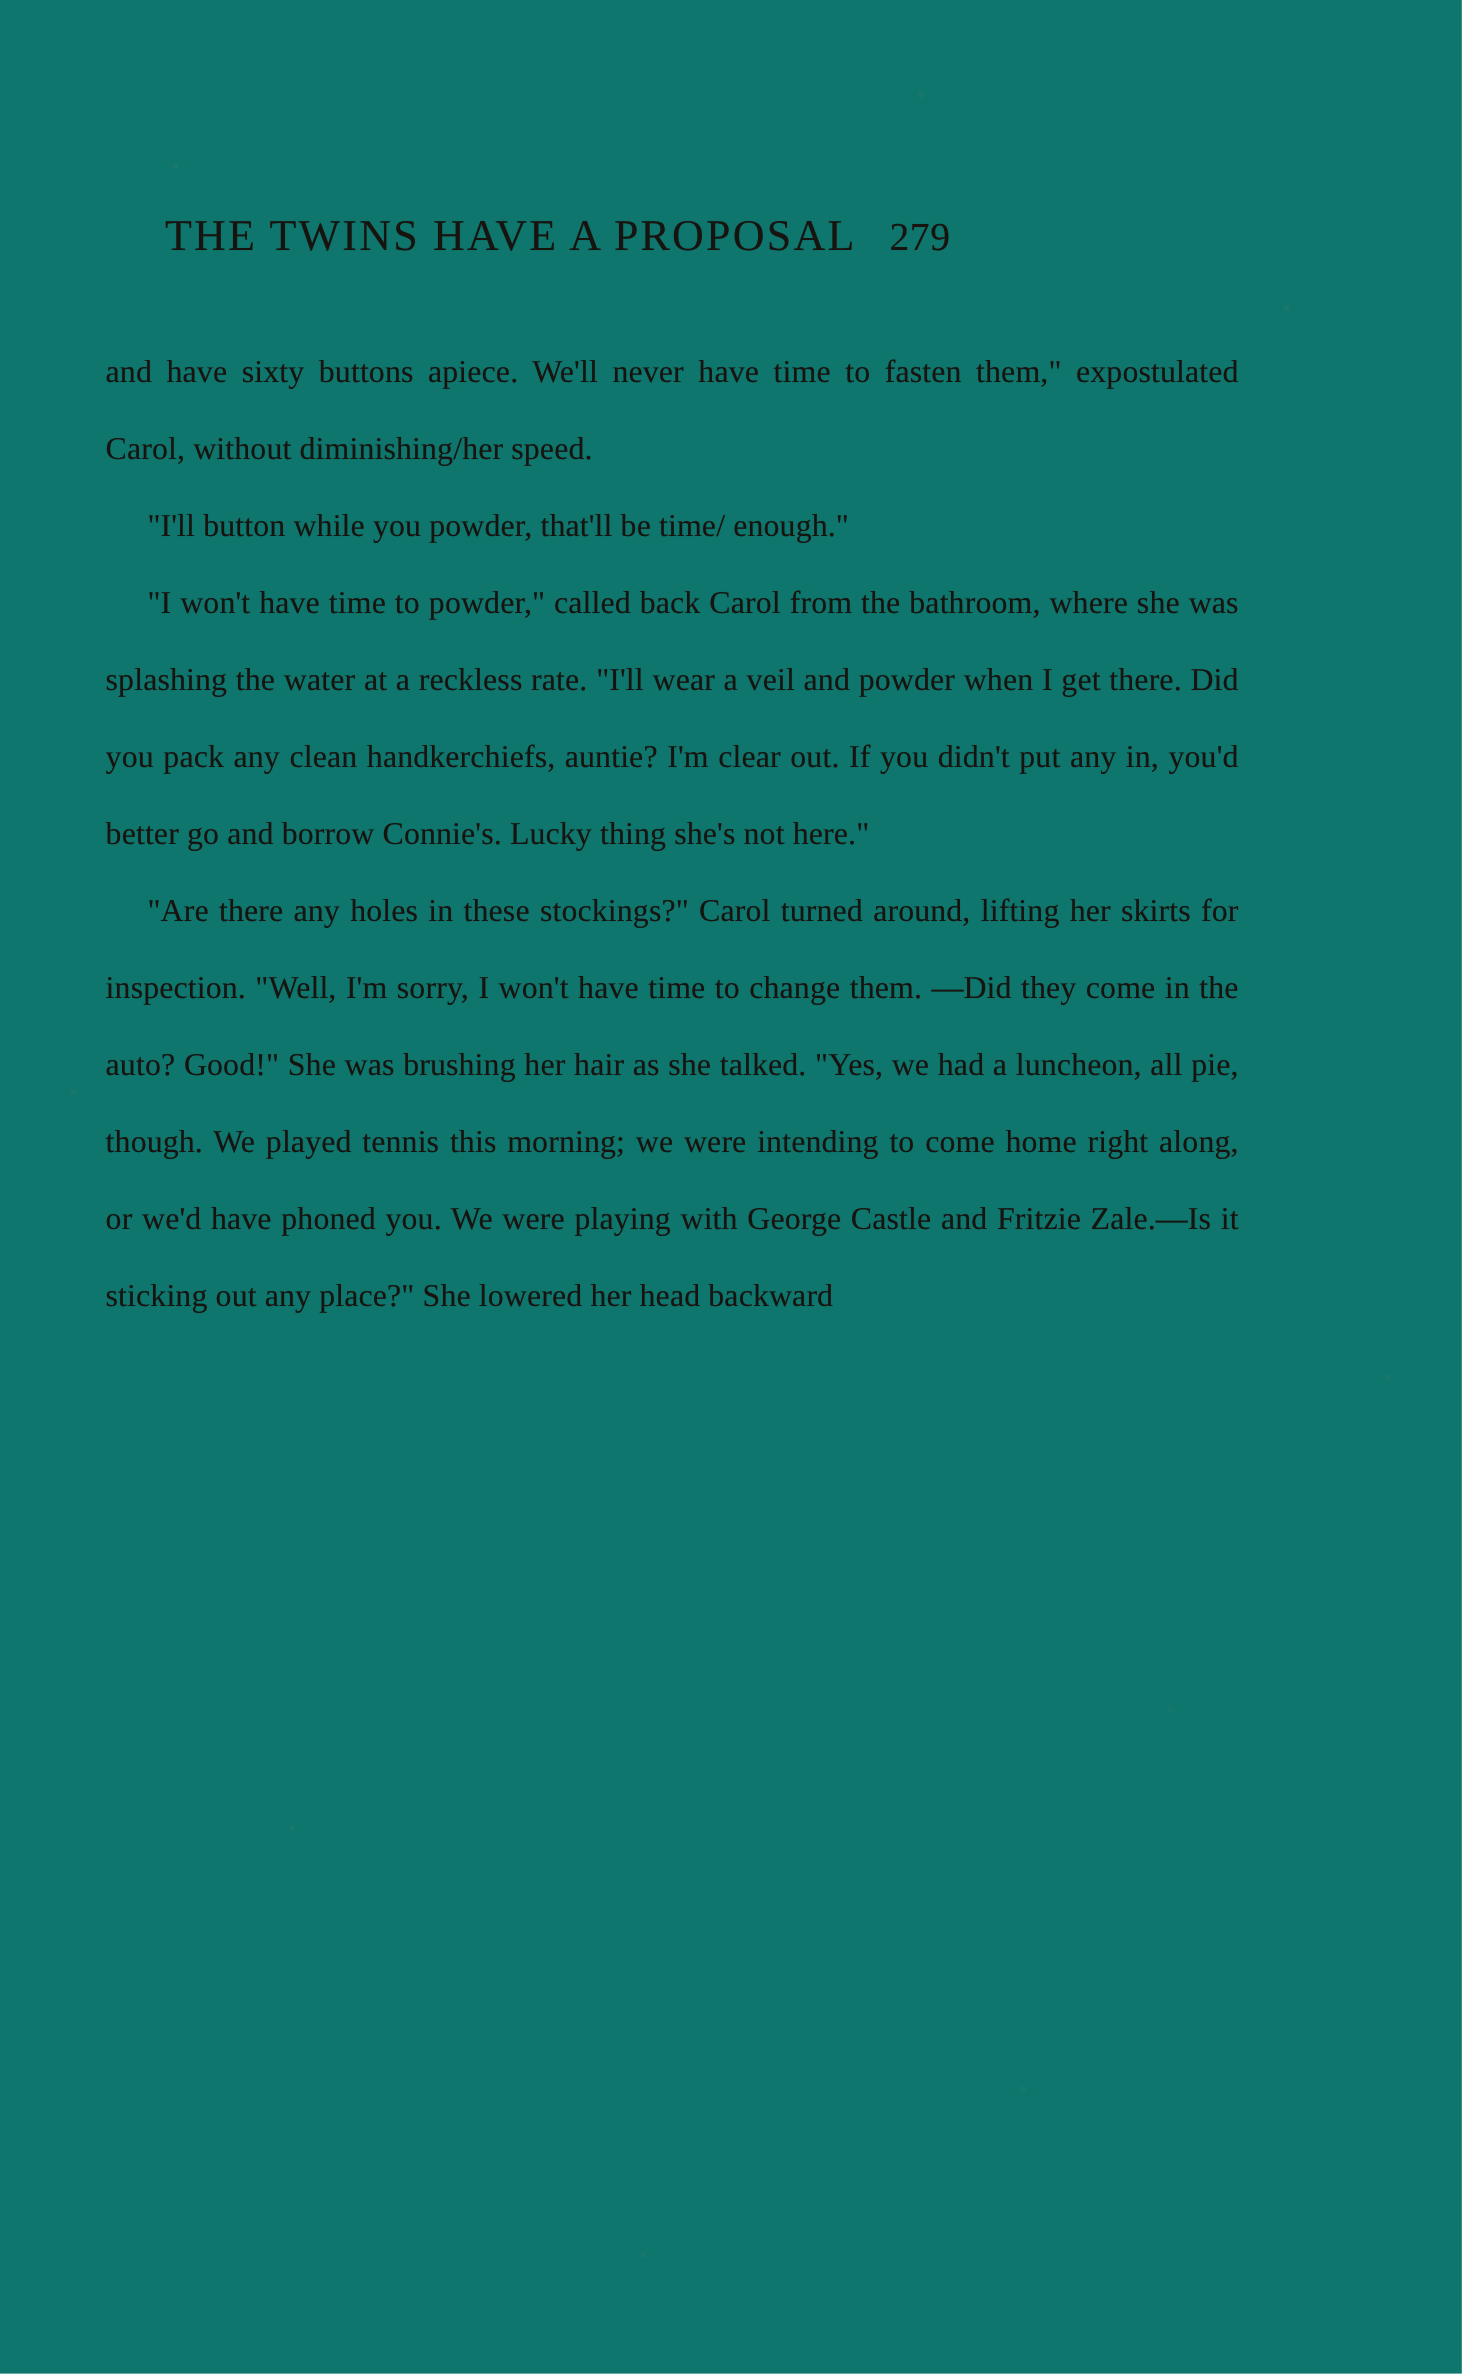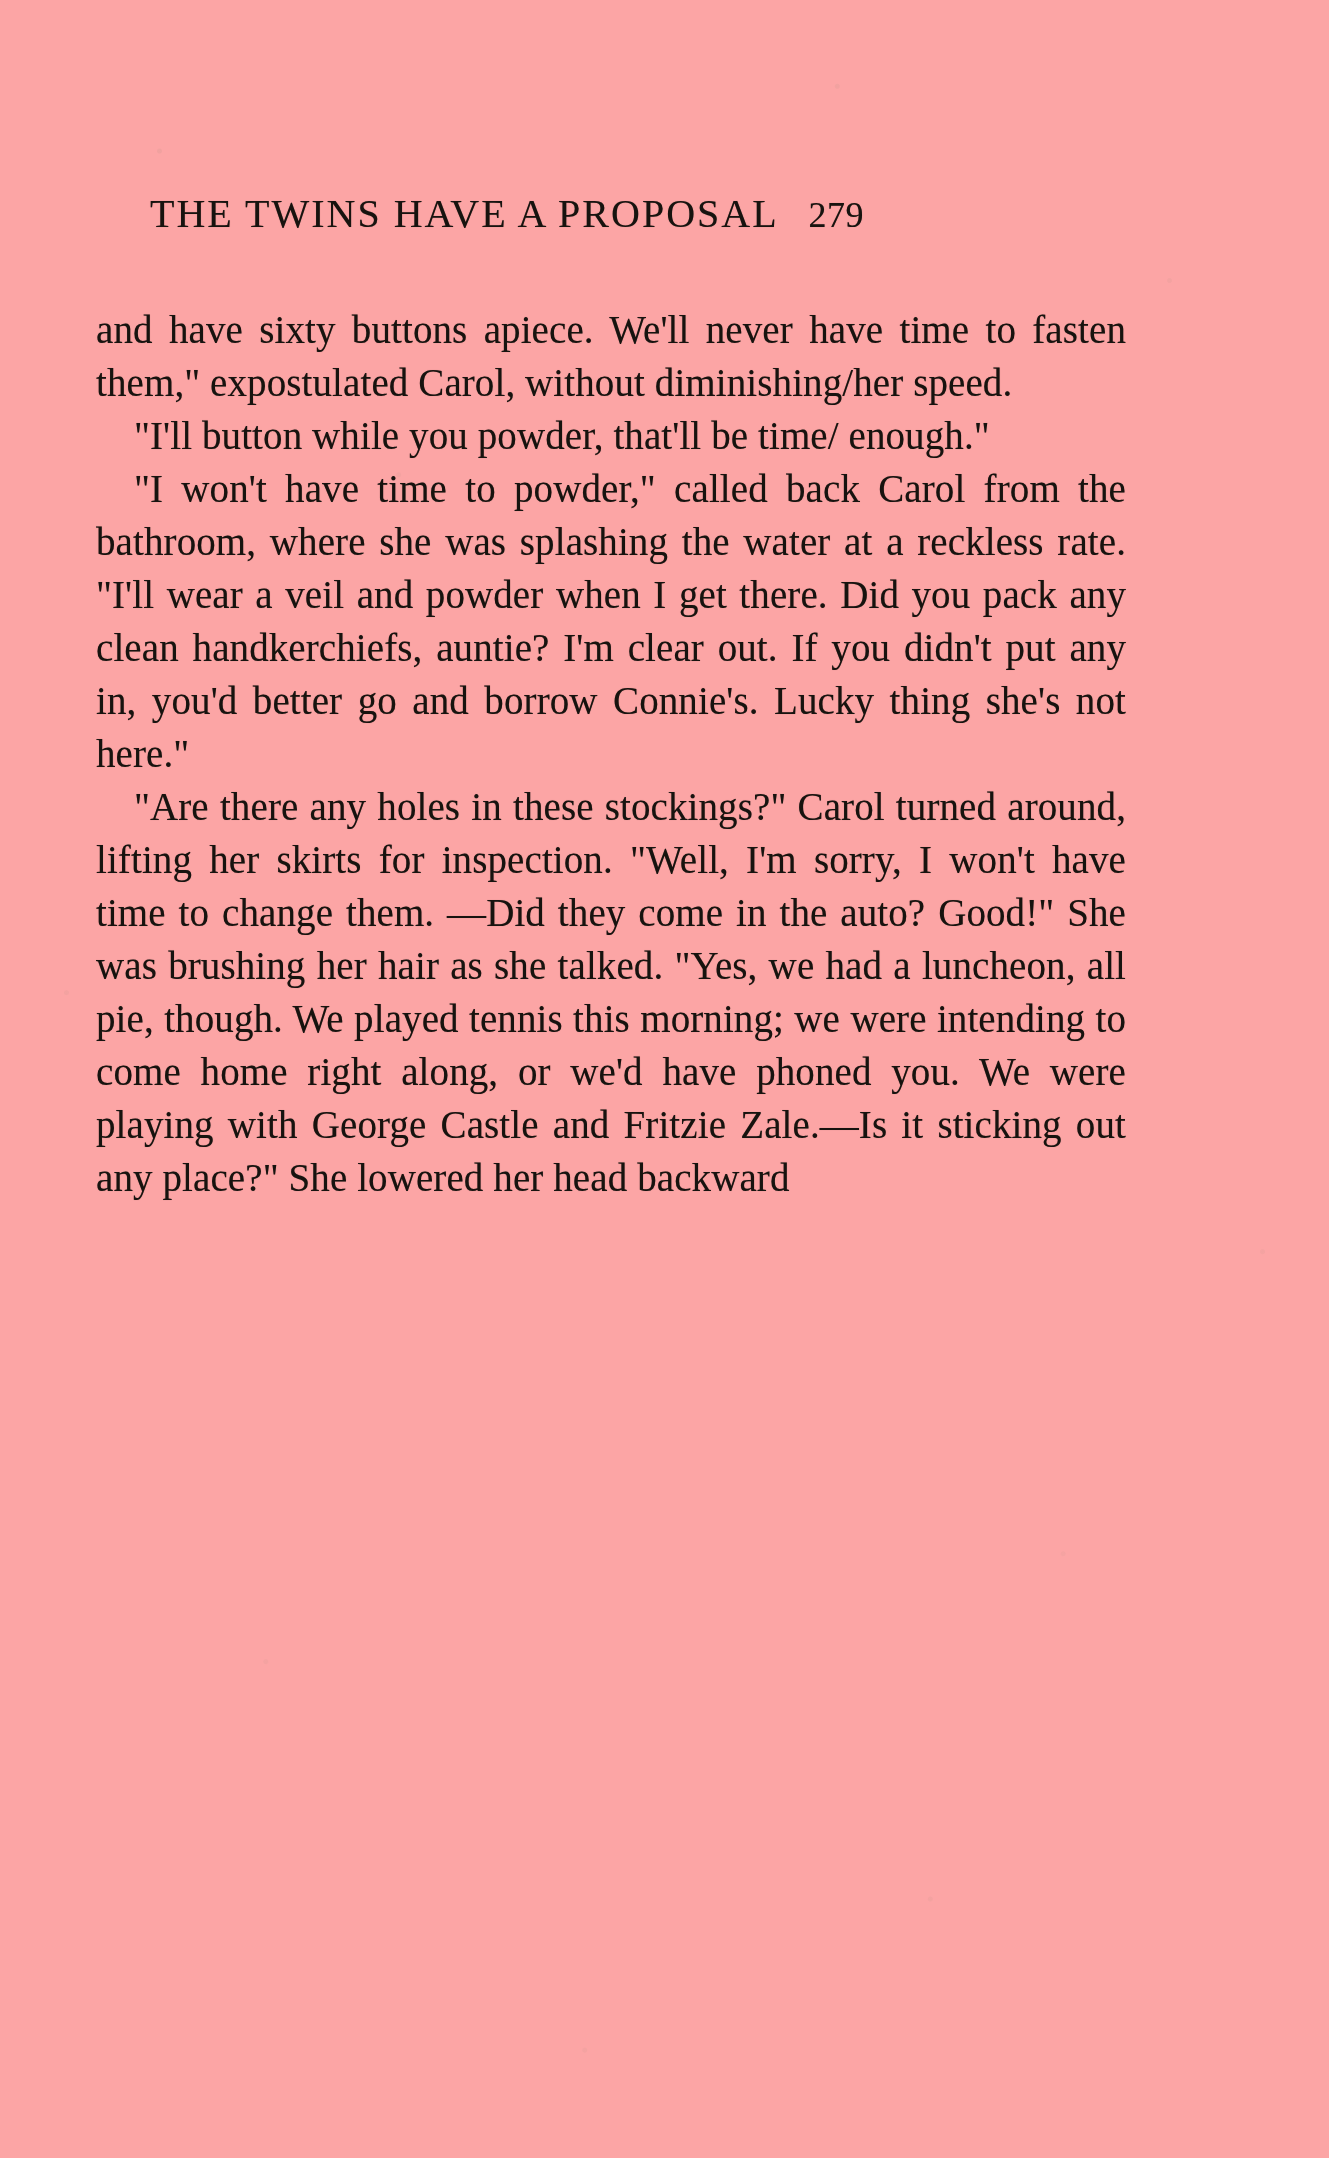--- a/index.html
+++ b/index.html
@@ -12,21 +12,21 @@
     height: 2158px;
     position: relative;
     font-family: "Liberation Serif", serif;
     color: #1a1713;
   }
   .page {
     position: absolute;
     top: 0; left: 0;
     width: 1329px;
     height: 2158px;
-    background: #fca5a5;
+    background: #0f766e;
     overflow: hidden;
   }
   
   .paper-texture {
     position: absolute;
     inset: 0;
     background:
       radial-gradient(circle at 12% 7%, rgba(140,130,110,0.10) 0 2px, transparent 3px),
       radial-gradient(circle at 63% 4%, rgba(140,130,110,0.09) 0 2px, transparent 3px),
       radial-gradient(circle at 88% 13%, rgba(140,130,110,0.08) 0 2px, transparent 3px),
@@ -60,22 +60,22 @@
     margin-left: 30px;
     font-size: 36px;
     letter-spacing: 0.5px;
   }
   .body-col {
     width: 1030px;
     margin-left: 0;
   }
   p.para {
     margin: 0;
-    font-size: 39px;
-    line-height: 53px;
+    font-size: 29px;
+    line-height: 70px;
     text-align: justify;
     text-justify: inter-word;
     hyphens: none;
     letter-spacing: 0.1px;
   }
   p.para.indent {
     text-indent: 38px;
   }
   
   .text-block, .running-head {

